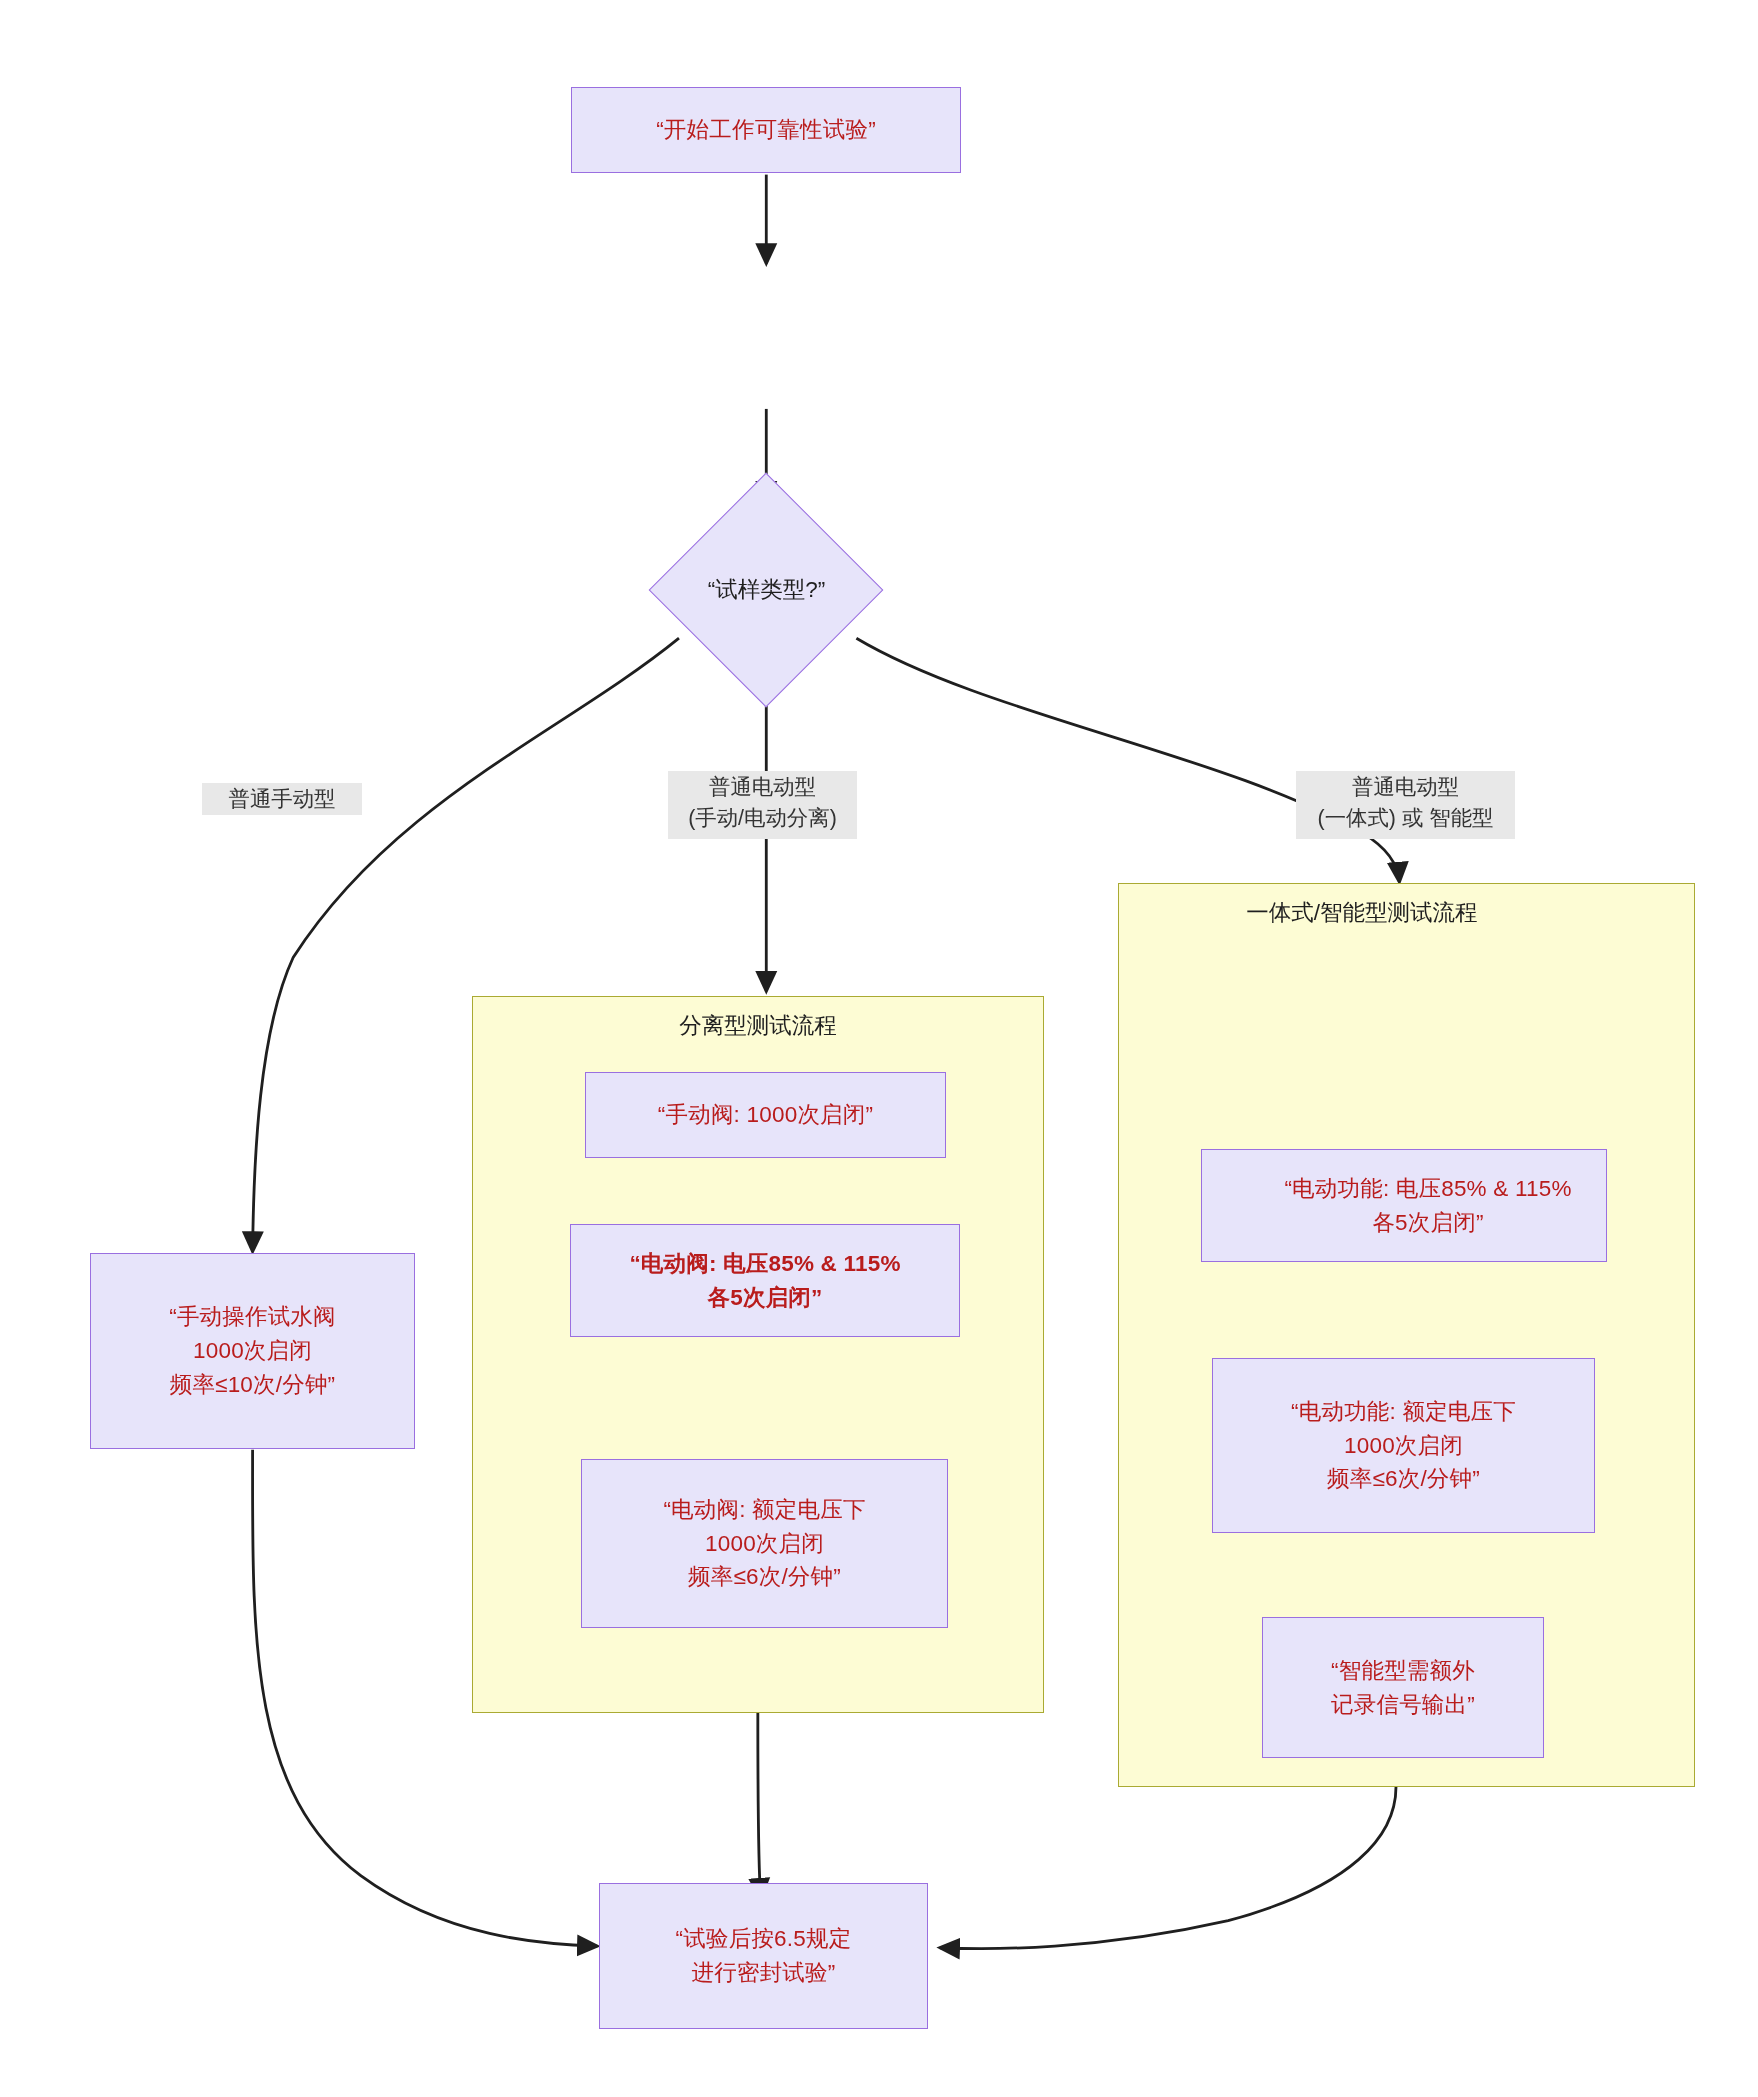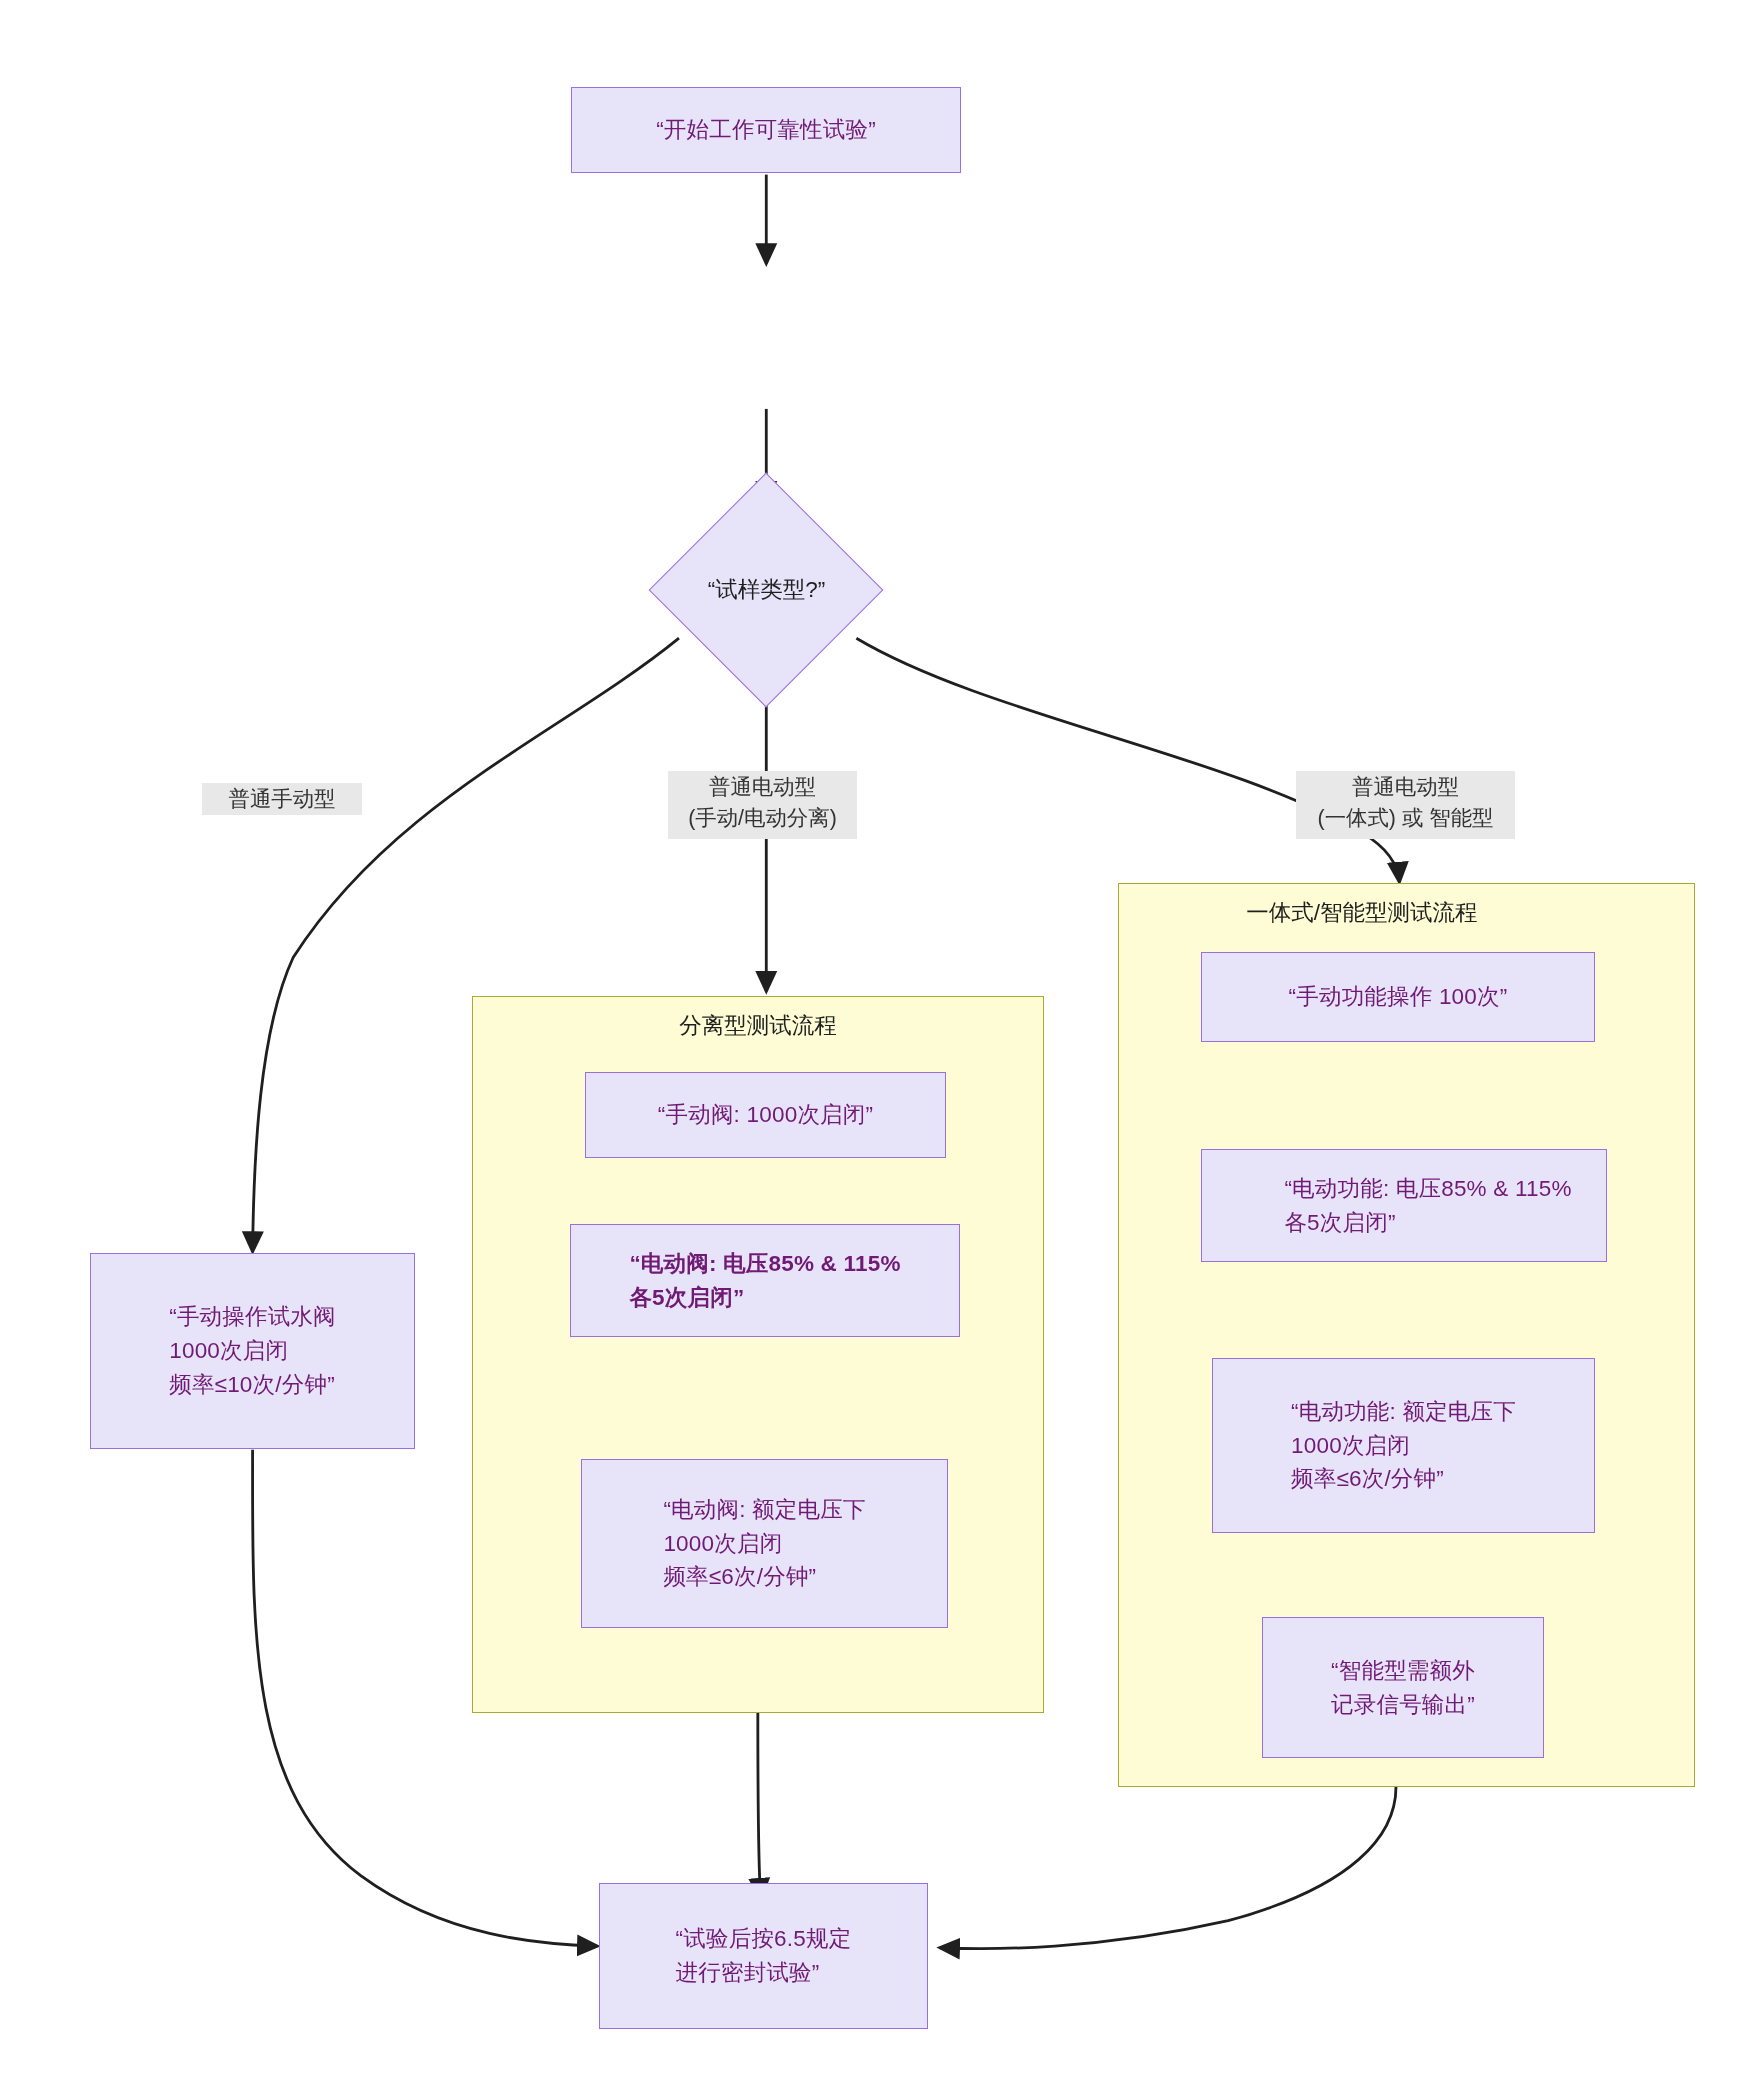--- a/index.html
+++ b/index.html
@@ -28,21 +28,22 @@
   }
   
   .node-box {
     position: absolute;
     box-sizing: border-box;
     background: #e7e4fa;
     border: 1.7px solid #9a6fe0;
     display: flex;
     align-items: center;
     justify-content: center;
-    color: #701a75;
+    text-align: center;
+    color: #b91c1c;
     font-size: 22.5px;
     line-height: 1.5;
     white-space: pre-line;
     letter-spacing: 0.2px;
   }
   .node-diamond {
     position: absolute;
     box-sizing: border-box;
     background: #e7e4fa;
     border: 1.7px solid #9a6fe0;
@@ -134,21 +135,20 @@
 
   <div class="node-box" style="left:585px; top:1072px; width:361px; height:86px;">“手动阀: 1000次启闭”</div>
 
   <div class="node-box" style="left:570px; top:1224px; width:390px; height:113px;font-weight:bold;">“电动阀: 电压85% &amp; 115%
 各5次启闭”</div>
 
   <div class="node-box" style="left:581px; top:1459px; width:367px; height:169px;">“电动阀: 额定电压下
 1000次启闭
 频率≤6次/分钟”</div>
 
-  <div class="node-box" style="left:1201px; top:952px; width:394px; height:90px;">“手动功能操作 100次”</div>
 
   <div class="node-box" style="left:1201px; top:1149px; width:406px; height:113px;padding-left:48px;">“电动功能: 电压85% &amp; 115%
 各5次启闭”</div>
 
   <div class="node-box" style="left:1212px; top:1358px; width:383px; height:175px;">“电动功能: 额定电压下
 1000次启闭
 频率≤6次/分钟”</div>
 
   <div class="node-box" style="left:1262px; top:1617px; width:282px; height:141px;">“智能型需额外
 记录信号输出”</div>

